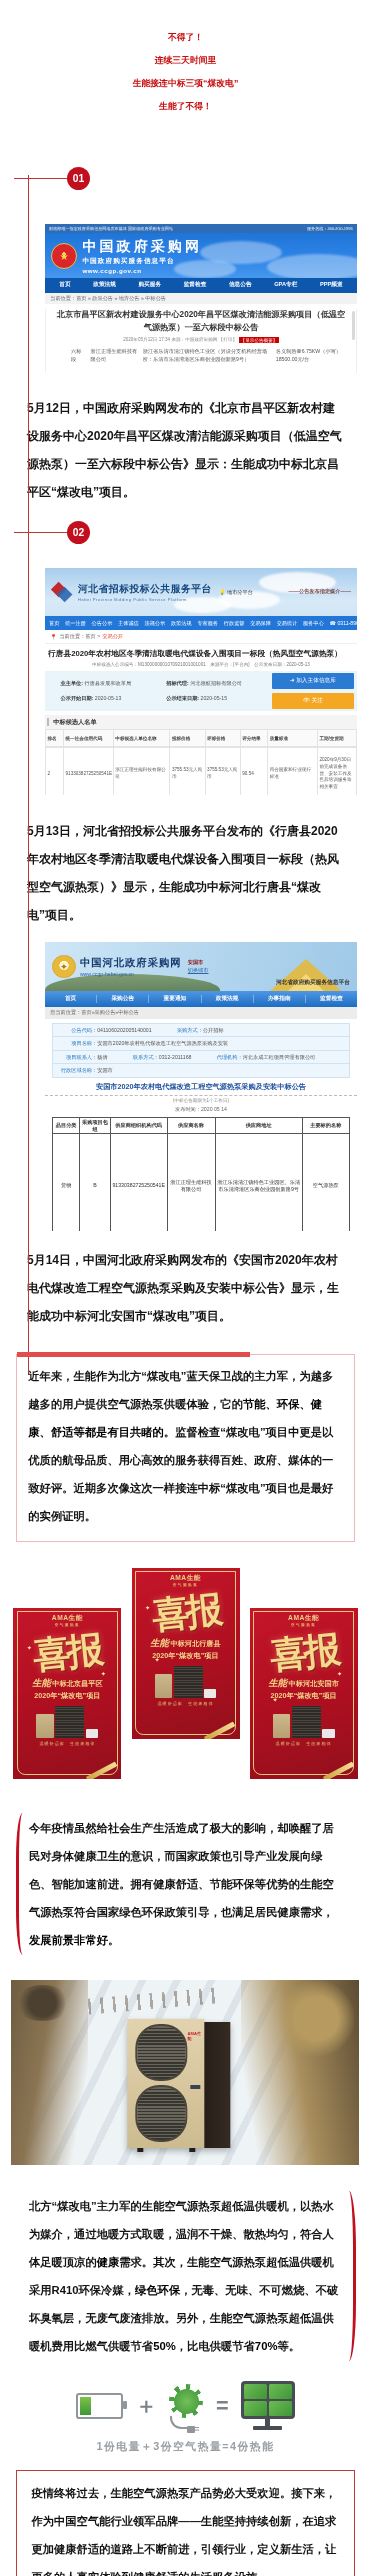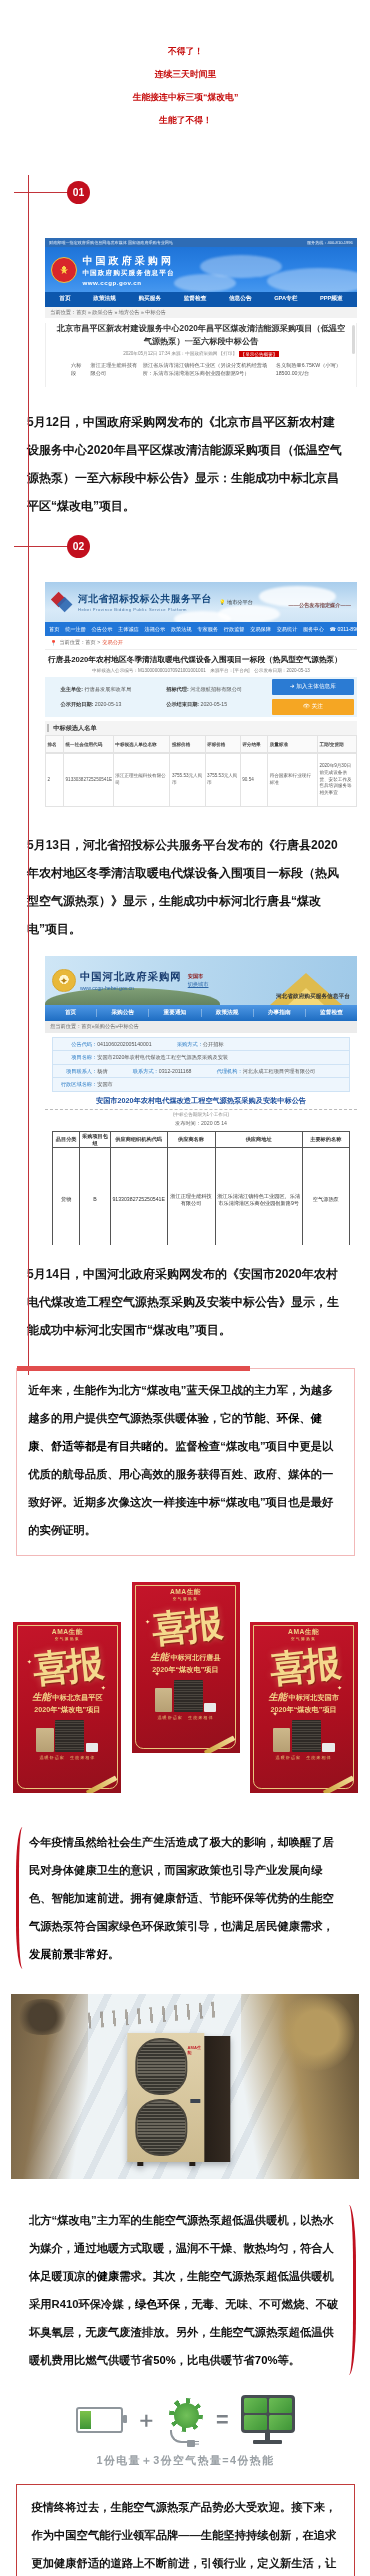--- a/index.html
+++ b/index.html
@@ -1,20 +1,20 @@
 <!DOCTYPE html>
 <html style="font-size:8.2px"><head>
 <meta charset="utf-8">
 <style>
   html,body{margin:0;padding:0;background:#ffffff;}
   body{font-family:"Liberation Sans","DejaVu Sans",sans-serif;}
   .page{position:relative;width:371px;height:2655px;margin:0 auto;background:#fff;overflow:hidden;}
 
   
-  .intro{padding-top:40px;text-align:center;}
+  .intro{padding-top:26px;text-align:center;}
   .intro div{line-height:23px;font-size:8.8px;font-weight:bold;color:#c60d0d;}
 
   
   .vline{position:absolute;left:28px;top:175px;width:1px;height:1200px;background:#c2333a;}
   .badge-row{position:relative;height:23px;}
   .badge-row .hline{position:absolute;left:14.4px;top:10.8px;width:54px;height:1px;background:#c2333a;}
   .badge-row .circle{position:absolute;left:67px;top:0;width:23px;height:23px;border-radius:50%;
     background:#c20f1e;color:#fff;font-size:10.3px;font-weight:bold;display:flex;align-items:center;justify-content:center;}
   .b1{margin-top:49px}.b2{margin-top:15.5px}.b3{margin-top:7.2px}
 
@@ -25,37 +25,37 @@
   
   .shot{margin-left:45px;width:312px;overflow:hidden;background:#fff;}
   .shot1{margin-top:34px;height:149px;}
   .s1-top{height:9.3px;background:#2e6cb5;color:#eaf2fb;font-size:4.1px;display:flex;justify-content:space-between;align-items:center;padding:0 4.1px;}
   .s1-head{height:45px;background:linear-gradient(180deg,#1f74d8 0%,#2f86e8 60%,#4697ee 100%);position:relative;display:flex;align-items:center;overflow:hidden;}
   .s1-head .cloud{position:absolute;border-radius:50%;background:rgba(255,255,255,.35);filter:blur(1px);}
   .c1{width:82px;height:23px;left:155px;top:8.2px}.c2{width:103px;height:26px;left:222px;top:20.6px}.c3{width:62px;height:17.5px;left:129px;top:27px}
   .emblem{width:24px;height:24px;border-radius:50%;background:radial-gradient(circle at 50% 42%,#f5d24a 0 10%,#d8262b 11% 100%);
     border:1px solid #f0c13c;margin:0 5.2px 0 6.2px;display:flex;align-items:center;justify-content:center;color:#ffd54a;font-size:10.3px;flex:0 0 auto;}
   .s1-names{color:#fff;position:relative;z-index:2;}
-  .s1-site{font-size:10px;font-weight:bold;letter-spacing:3.1px;}
+  .s1-site{font-size:14px;font-weight:bold;letter-spacing:3.1px;}
   .s1-sub{font-size:6.7px;font-weight:bold;letter-spacing:1px;margin-top:0.5px;}
   .s1-url{font-size:6.2px;font-weight:bold;letter-spacing:0.5px;margin-top:1px;}
   .s1-nav{height:14.4px;background:#0d57ad;display:flex;align-items:center;justify-content:space-around;padding:0 3.1px;}
   .s1-nav span{color:#fff;font-size:5.7px;font-weight:bold;cursor:pointer;}
   .s1-crumb{height:11.3px;background:#f2f2f2;color:#666;font-size:5.2px;display:flex;align-items:center;padding:0 5.2px;}
   .s1-body{position:relative;background:#fff;border:0.5px solid #eee;border-top:none;height:69px;}
   .s1-h1{margin:5.2px 7.2px 0;text-align:center;font-size:8.2px;font-weight:bold;color:#333;line-height:12.4px;}
   .s1-meta{margin-top:3.1px;text-align:center;font-size:4.6px;color:#888;}
   .s1-badge{color:#fff;background:#c00;padding:0.5px 1.5px;margin-left:2.1px;}
   .s1-row{display:flex;gap:4.1px;margin:6.2px 5.2px 0 25px;font-size:5.2px;color:#555;line-height:7.7px;}
   .s1-row .c-a{width:15.5px}.s1-row .c-b{width:48px}.s1-row .c-c{width:129px}.s1-row .c-d{width:72px}
   .s1-scroll{position:absolute;right:1px;top:2.1px;width:2.6px;height:29px;background:#d9d9d9;border-radius:1.5px;}
 
   
   .shot2{margin-top:24px;height:227px;}
-  .s2-head{height:40px;background:linear-gradient(180deg,#a8cdec,#d8eaf8 70%,#cfe4f4);position:relative;display:flex;align-items:center;overflow:hidden;}
+  .s2-head{height:48px;background:linear-gradient(180deg,#a8cdec,#d8eaf8 70%,#cfe4f4);position:relative;display:flex;align-items:center;overflow:hidden;}
   .s2-head .cloud{position:absolute;border-radius:50%;background:rgba(255,255,255,.8);filter:blur(1px);}
   .d1{width:77px;height:20.6px;right:20.6px;top:4.1px}.d2{width:62px;height:17.5px;right:77px;top:23px}.d3{width:57px;height:15.5px;left:129px;top:29px}
   .s2-logo{width:20.6px;height:20.6px;margin:0 5.2px 0 7.2px;position:relative;flex:0 0 auto;}
   .s2-logo:before{content:"";position:absolute;left:1px;top:2.1px;width:11.3px;height:11.3px;background:#c22830;transform:rotate(45deg);}
   .s2-logo:after{content:"";position:absolute;left:7.2px;top:7.2px;width:11.3px;height:11.3px;background:#2b66b0;transform:rotate(45deg);opacity:.9;}
   .s2-names{position:relative;z-index:2;}
   .s2-site{font-size:9.8px;font-weight:bold;color:#15487e;letter-spacing:0.5px;}
   .s2-eng{font-size:4.1px;color:#4a77a8;letter-spacing:0.5px;margin-top:1px;}
   .s2-badge{margin-left:7.2px;font-size:5.2px;color:#333;position:relative;z-index:2;}
   .s2-badge .bulb{color:#f5a623;}

